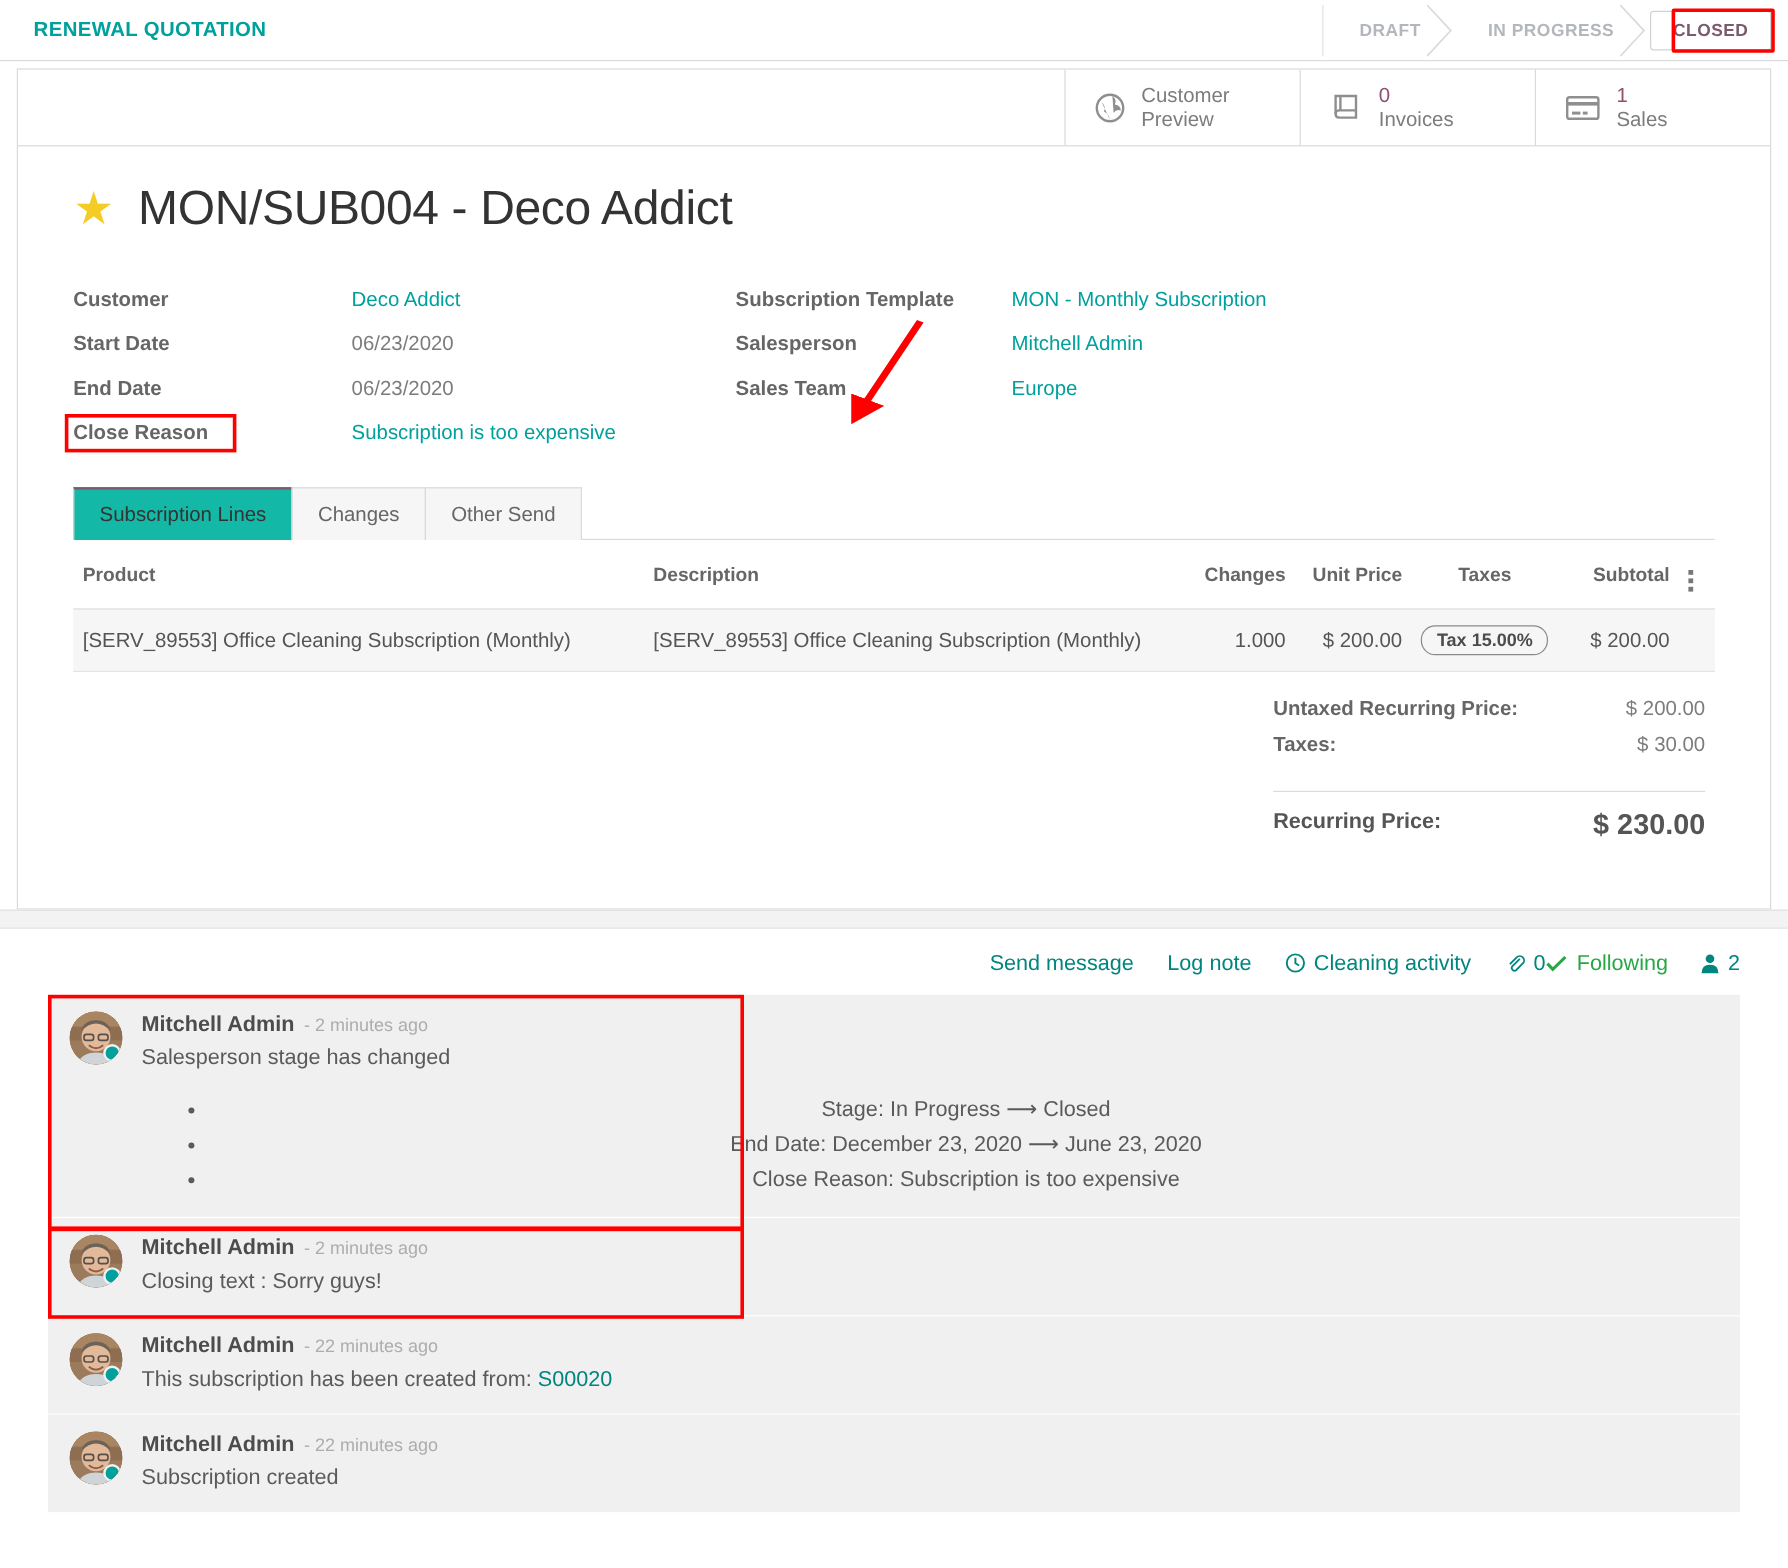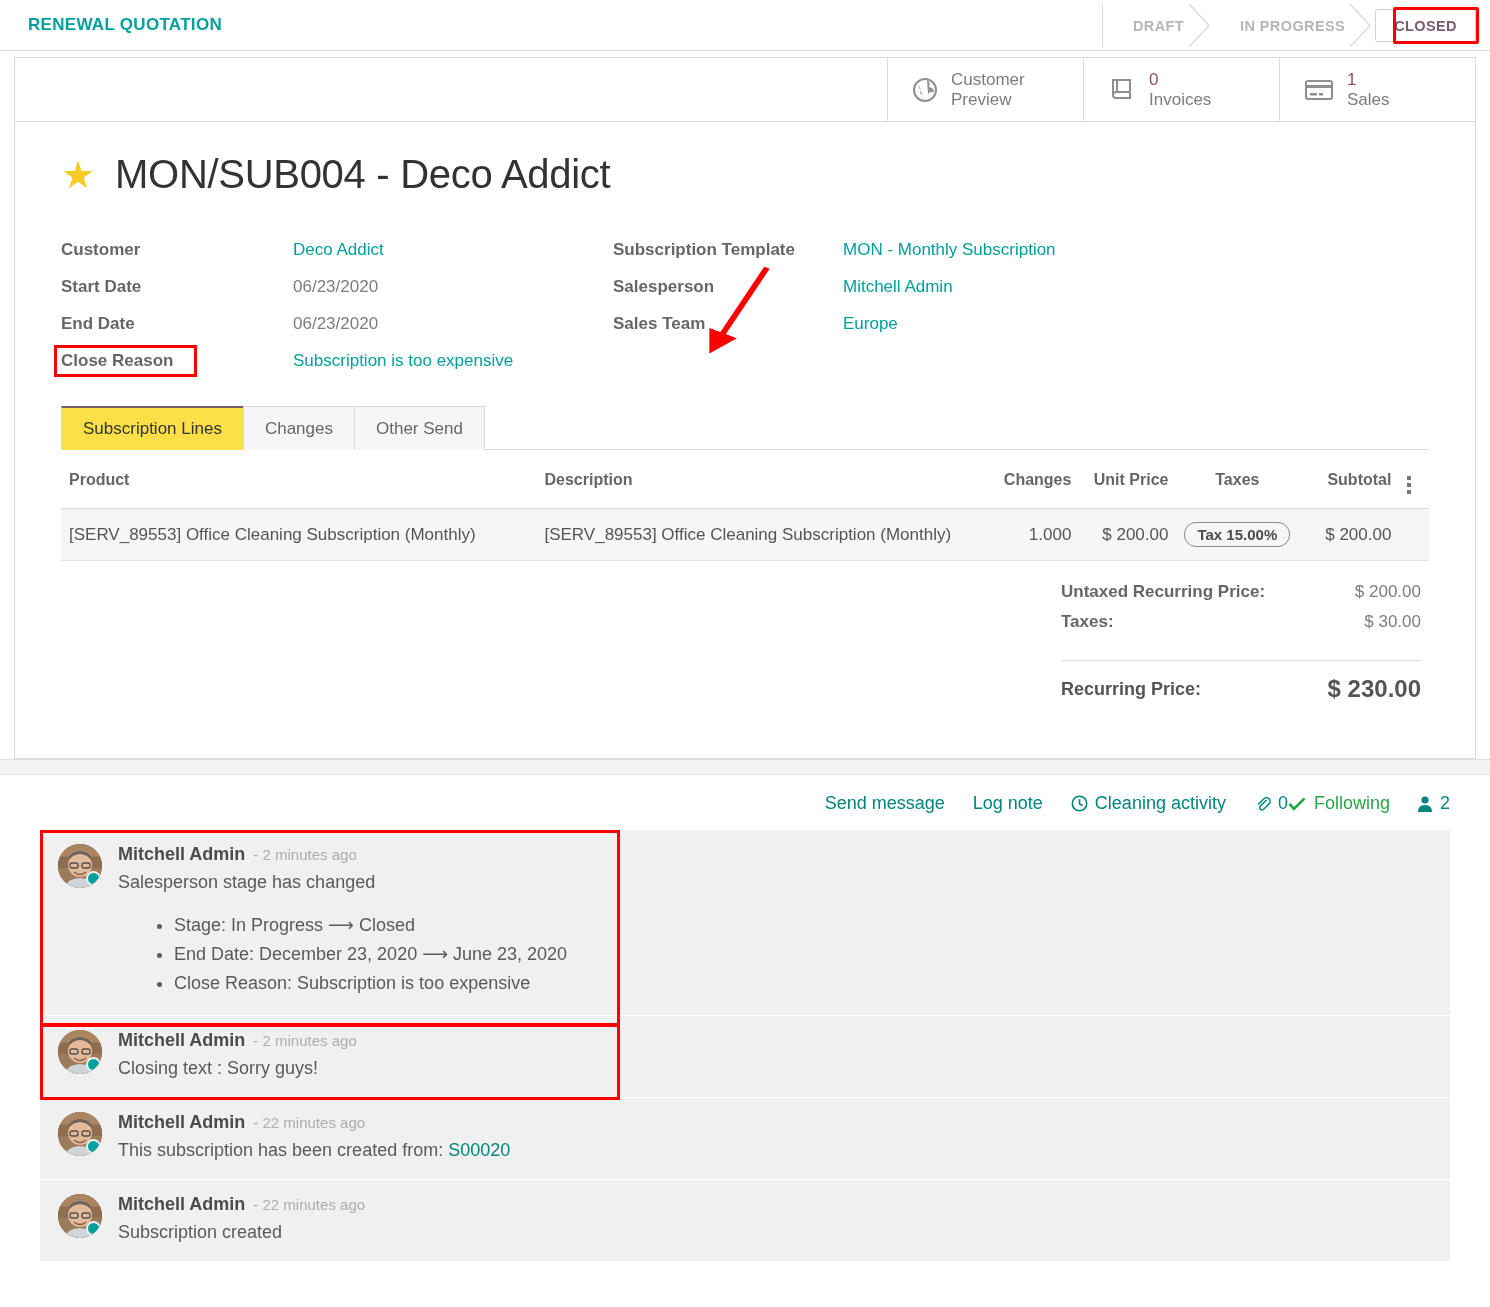--- a/index.html
+++ b/index.html
@@ -172,21 +172,21 @@
     color: #666666;
     border: 1px solid #d8dadd;
     border-bottom: none;
     background: #f6f6f6;
     margin-right: -1px;
     cursor: pointer;
     position: relative;
     top: 1px;
   }
   .tab.active {
-    background: #fde047;
+    background: #14b8a6;
     color: #333333;
     border-top: 2px solid #7c5a6e;
     padding-top: 11px;
   }
 
   
   table.lines { width: 100%; border-collapse: collapse; margin-top: 0; }
   table.lines th {
     font-size: 16px; font-weight: 700; color: #666666;
     padding: 16px 8px 14px 8px;
@@ -213,21 +213,21 @@
     padding: 3px 12px;
     font-size: 15px;
     font-weight: 700;
     color: #4c4c4c;
     background: #f6f6f6;
   }
 
   
   .totals { display: flex; justify-content: flex-end; padding: 16px 8px 30px 8px; }
   .totals-inner { width: 360px; }
-  .trow { display: flex; justify-content: space-between; align-items: center; padding: 5px 0; gap: 16px; }
+  .trow { display: flex; justify-content: space-between; align-items: flex-start; padding: 5px 0; gap: 16px; }
   .tlabel { font-size: 17px; font-weight: 700; color: #666666; }
   .tval { font-size: 17px; color: #7c7c7c; }
   .trow.grand { border-top: 1px solid #dcdcdc; margin-top: 23px; padding-top: 14px; }
   .trow.grand .tlabel { font-size: 18px; color: #555555; }
   .trow.grand .tval { font-size: 24px; font-weight: 700; color: #555555; }
 
   
   .gap-band { height: 16px; background: #f3f3f3; border-top: 1px solid #e0e0e0; border-bottom: 1px solid #e0e0e0; }
 
   
@@ -254,21 +254,21 @@
     width: 15px; height: 15px; border-radius: 50%;
     background: #00a09d; border: 2px solid #f0f0f0;
     z-index: 5;
   }
   .msg-body { flex: 1; min-width: 0; }
   .msg-head { display: flex; align-items: baseline; gap: 8px; margin-bottom: 4px; }
   .author { font-size: 18px; font-weight: 700; color: #4c4c4c; cursor: pointer; }
   .when { font-size: 15px; color: #adadad; }
   .msg-text { font-size: 18px; color: #5a5a5a; line-height: 1.45; }
   .msg-text a, .msg-link { color: #00857f; cursor: pointer; }
-  .track-list { margin: 16px 0 0 0; padding-left: 56px; }
+  .track-list { margin: 16px 0 0 0; padding-left: 56px; text-align: center; }
   .track-list li { font-size: 18px; color: #5a5a5a; line-height: 1.62; }
 
   
   .anno-msg1 {
     position: absolute; left: 0px; top: 0px;
     width: 580px; height: 196px;
     border: 3px solid #ff0000; pointer-events: none; z-index: 20;
   }
   .anno-msg2 {
     position: absolute; left: 0px; top: 194px;

